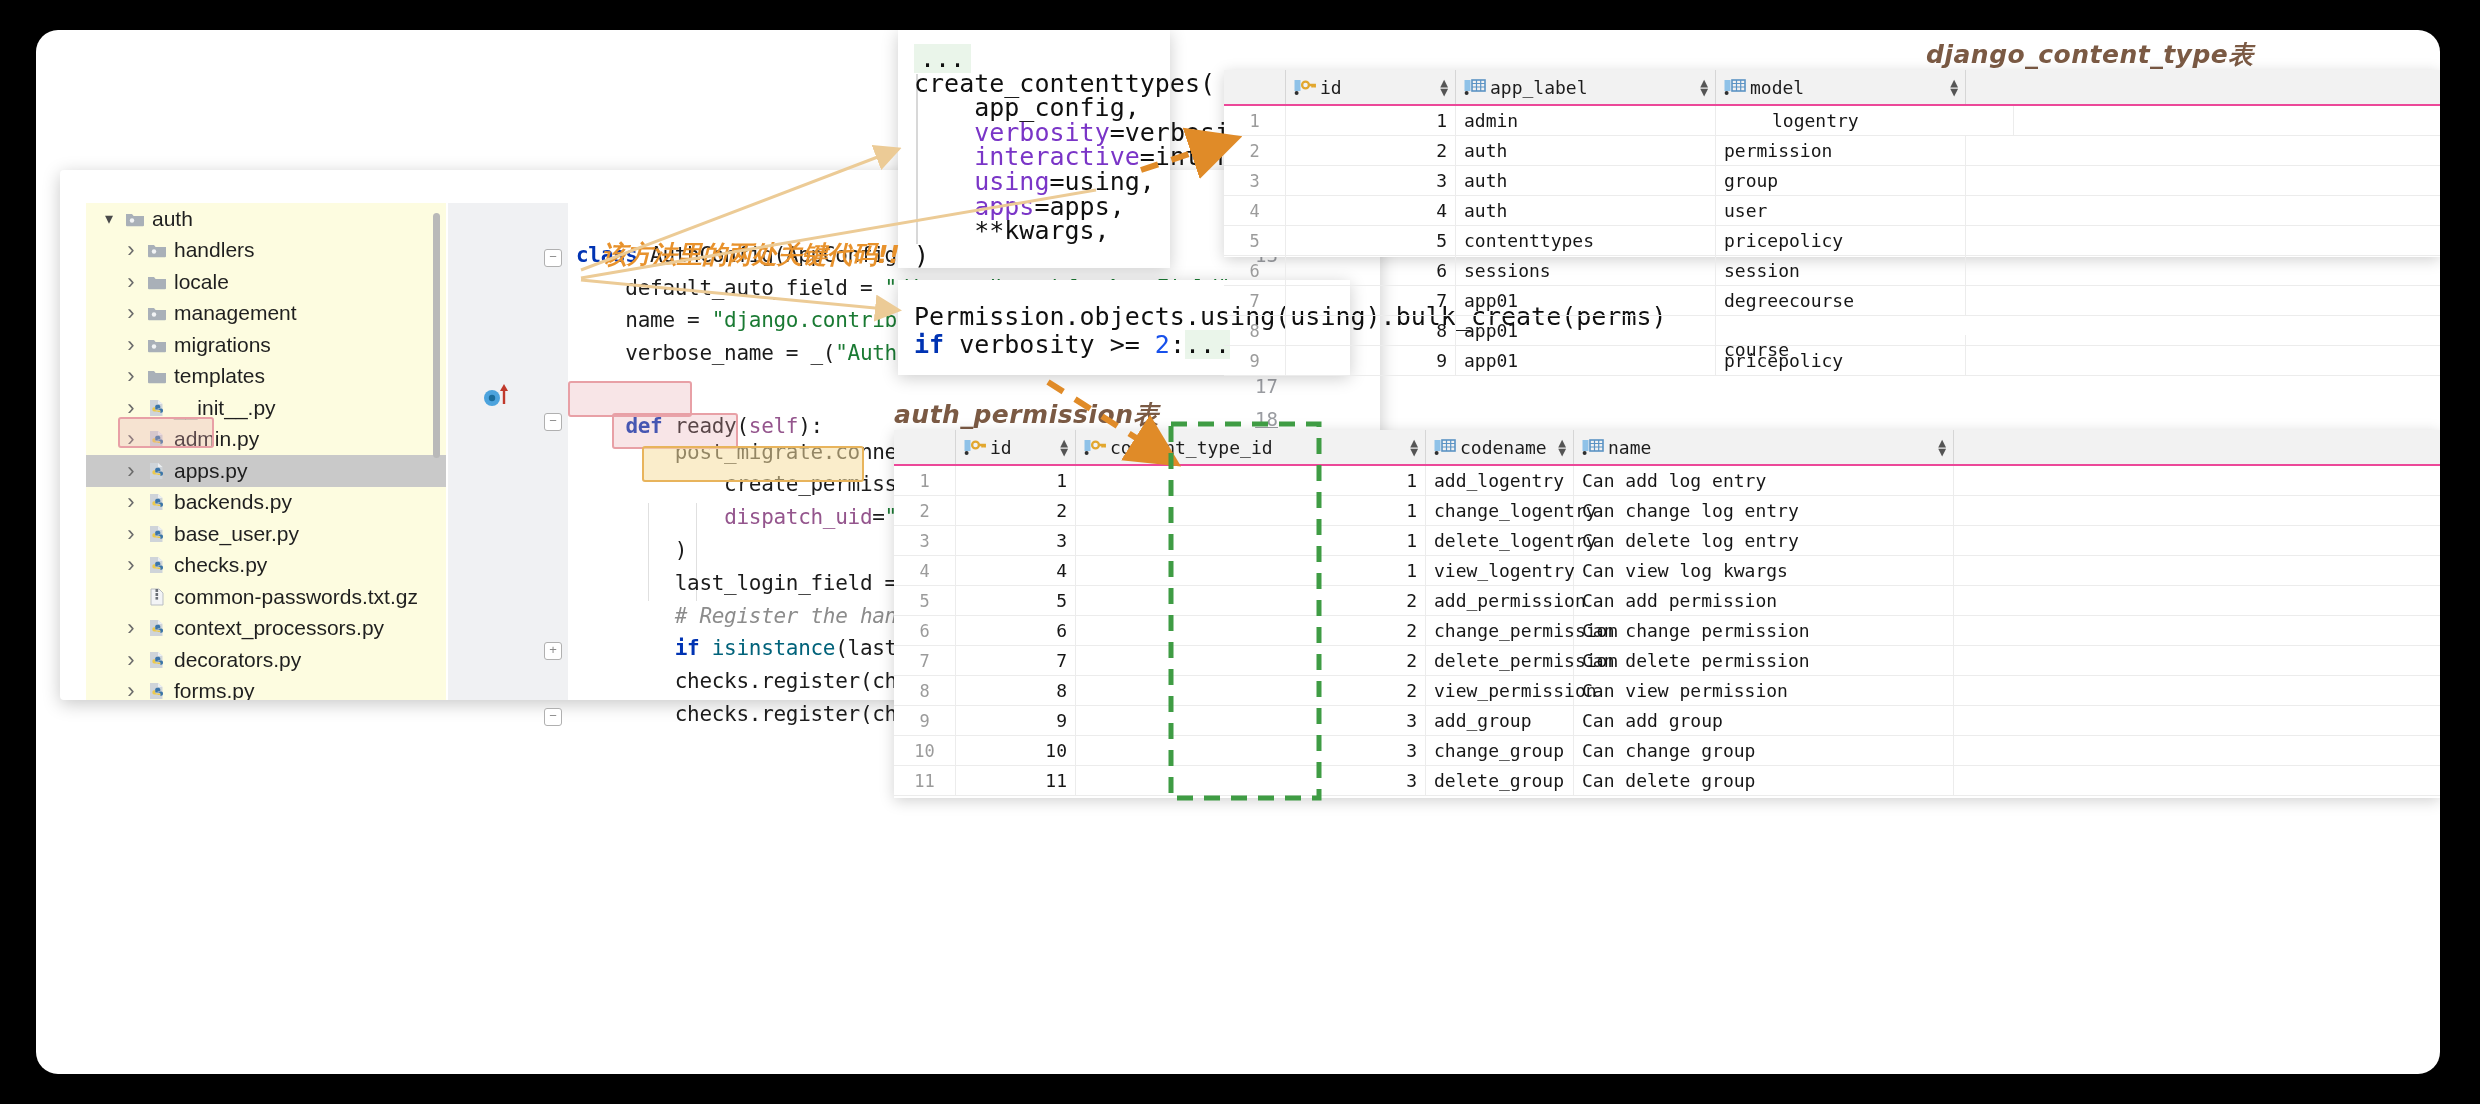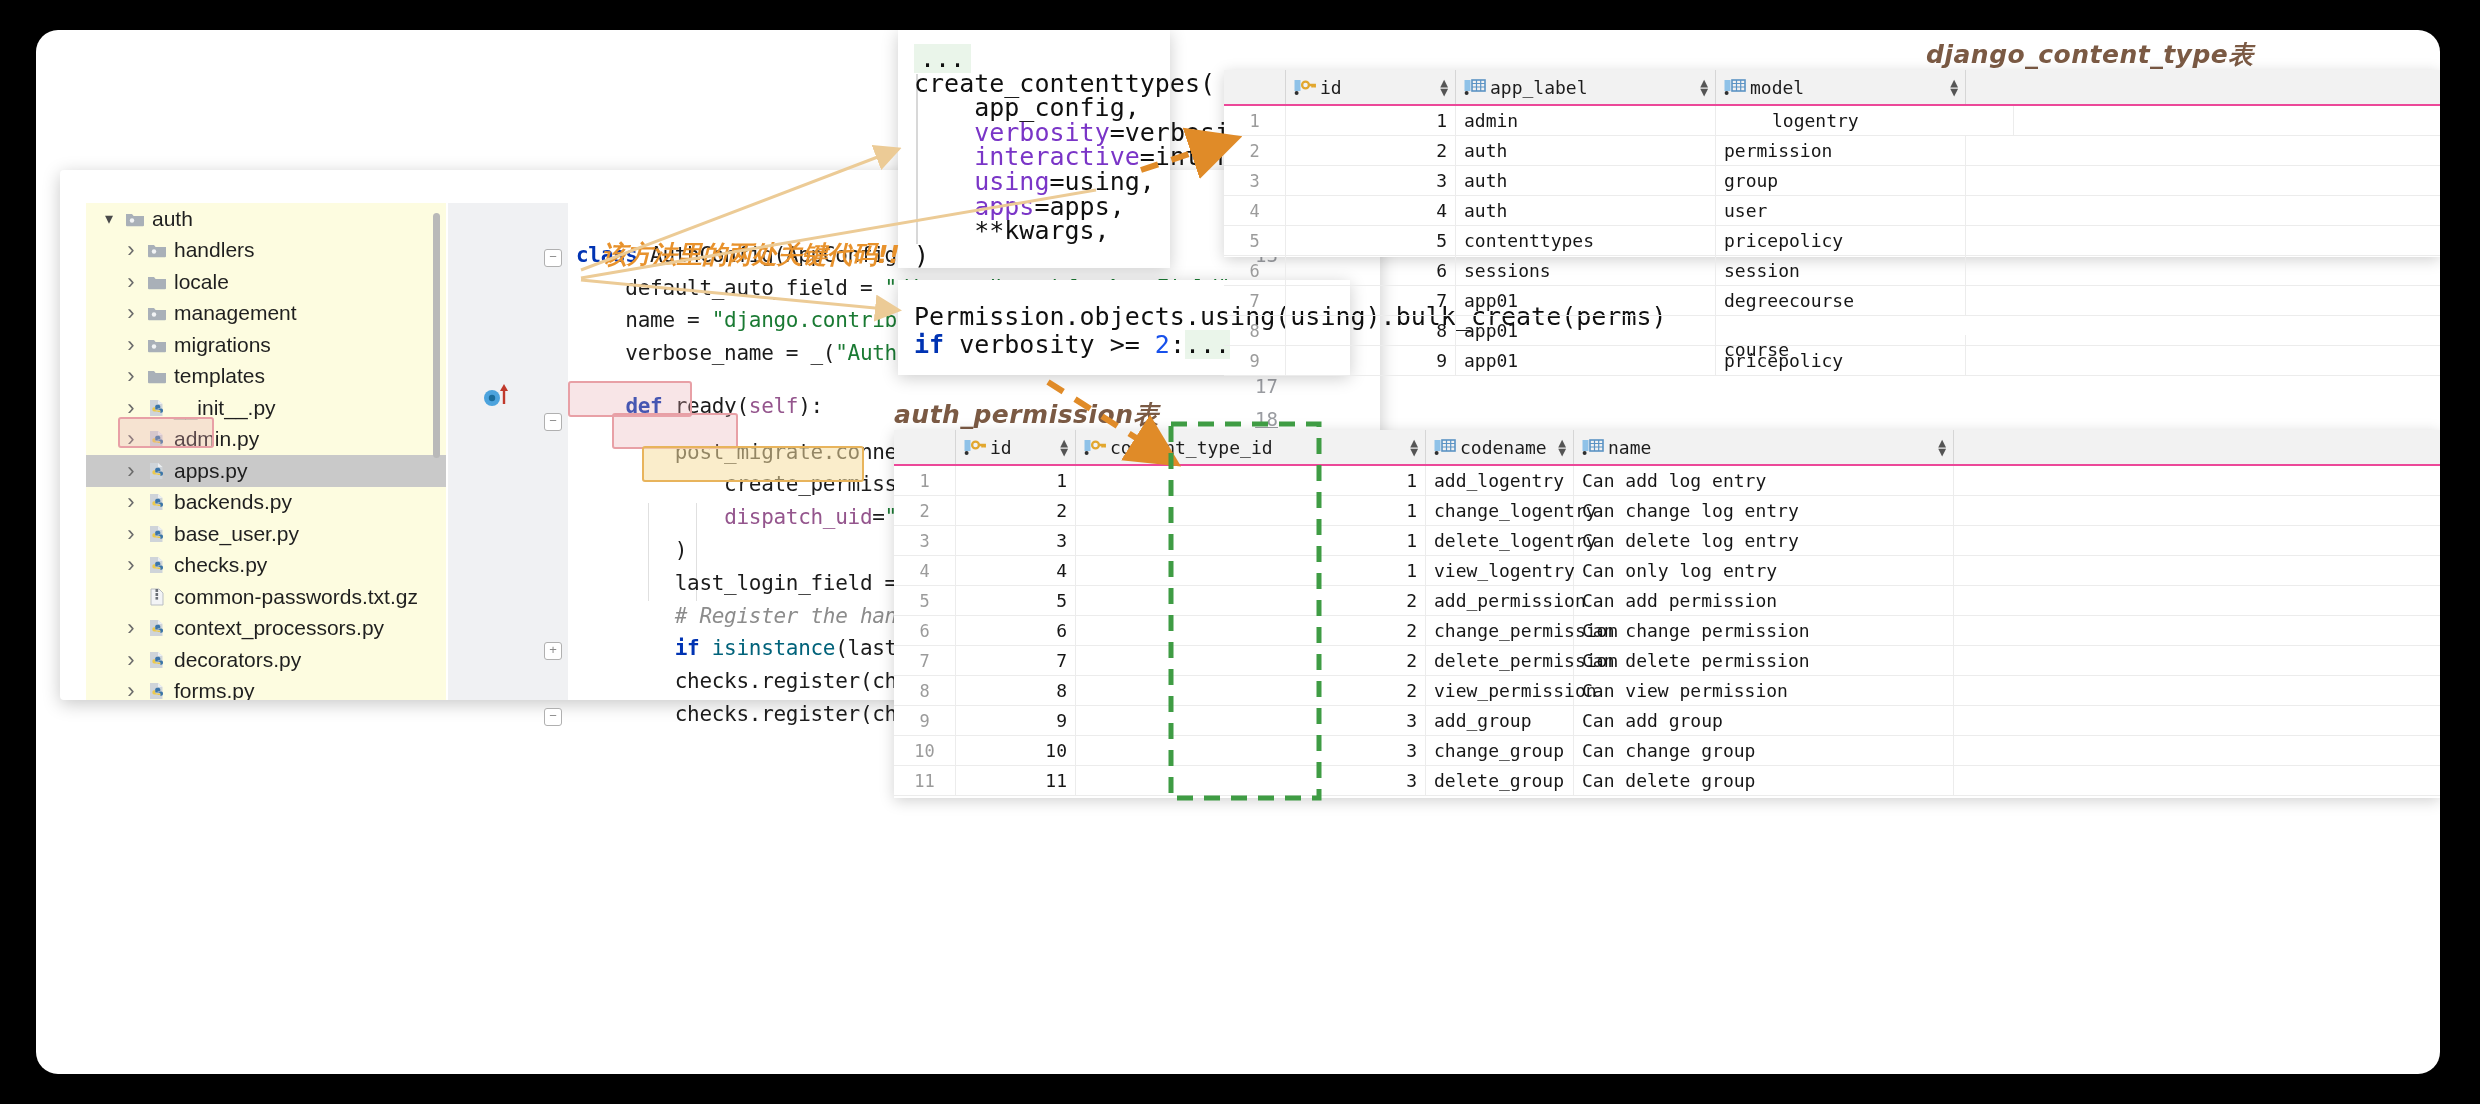--- a/index.html
+++ b/index.html
@@ -260,21 +260,21 @@
         <div class="gl" style="top: 73.6px;">14</div>
         <div class="codeline" style="top: 72.6px;">    default_auto_field = <span class="str">"django.db.models.AutoField"</span></div>
         <div class="gl" style="top: 106.4px;">15</div>
         <div class="codeline" style="top: 105.4px;">    name = <span class="str">"django.contrib.auth"</span></div>
         <div class="gl" style="top: 139.2px;">16</div>
         <div class="codeline" style="top: 138.2px;">    verbose_name = _(<span class="str">"Authentication and Authorization"</span>)</div>
         <div class="gl" style="top: 172px;">17</div>
         <div class="codeline" style="top: 171px;"></div>
         <div class="gl" style="top: 204.8px; text-decoration: underline;">18</div>
         <div class="fold" style="top: 209.8px;">−</div>
-        <div class="codeline" style="top: 191px;">    <span class="kw">def</span> ready(<span class="self">self</span>):</div>
+        <div class="codeline" style="top: 211px;">    <span class="kw">def</span> ready(<span class="self">self</span>):</div>
         <div class="gl" style="top: 237.6px;">19</div>
         <div class="codeline" style="top: 236.6px;">        post_migrate.connect(</div>
         <div class="gl" style="top: 270.4px;">20</div>
         <div class="codeline" style="top: 269.4px;">            create_permissions,</div>
         <div class="gl" style="top: 303.2px;">21</div>
         <div class="codeline" style="top: 302.2px;">            <span class="self">dispatch_uid</span>=<span class="str">"django.contrib.auth.management.create_permissions"</span>,</div>
         <div class="gl" style="top: 336px;">22</div>
         <div class="codeline" style="top: 335px;">        )</div>
         <div class="gl" style="top: 368.8px;">23</div>
         <div class="codeline" style="top: 367.8px;">        last_login_field = <span class="fn">getattr</span>(get_user_model(), <span class="str">"last_login"</span>, <span class="kw">None</span>)</div>
@@ -475,21 +475,21 @@
         <div class="td right" style="width: 120px;">3</div>
         <div class="td right" style="width: 350px;">1</div>
         <div class="td" style="width: 148px;">delete_logentry</div>
         <div class="td" style="width: 380px;">Can delete log entry</div>
       </div>
       <div class="tr">
         <div class="td rownum" style="width: 62px;">4</div>
         <div class="td right" style="width: 120px;">4</div>
         <div class="td right" style="width: 350px;">1</div>
         <div class="td" style="width: 148px;">view_logentry</div>
-        <div class="td" style="width: 380px;">Can only log entry</div>
+        <div class="td" style="width: 380px;">Can view log kwargs</div>
       </div>
       <div class="tr">
         <div class="td rownum" style="width: 62px;">5</div>
         <div class="td right" style="width: 120px;">5</div>
         <div class="td right" style="width: 350px;">2</div>
         <div class="td" style="width: 148px;">add_permission</div>
         <div class="td" style="width: 380px;">Can add permission</div>
       </div>
       <div class="tr">
         <div class="td rownum" style="width: 62px;">6</div>

